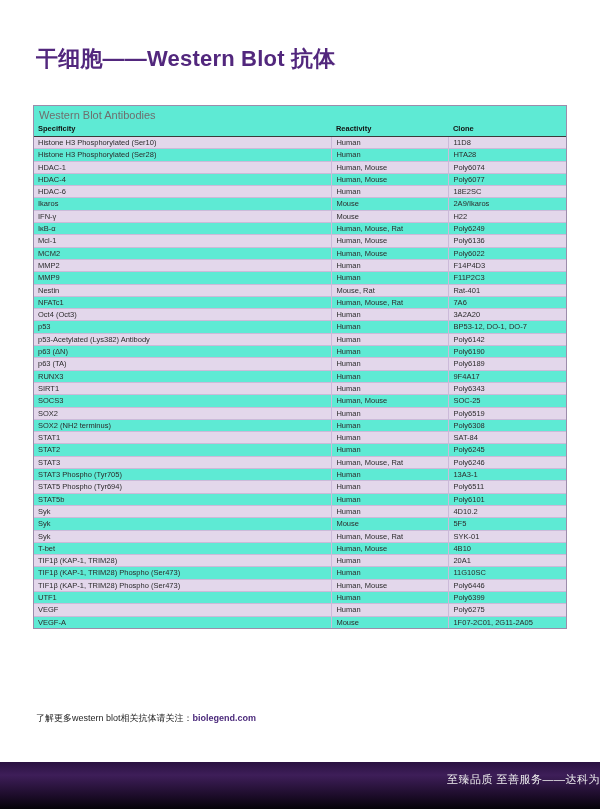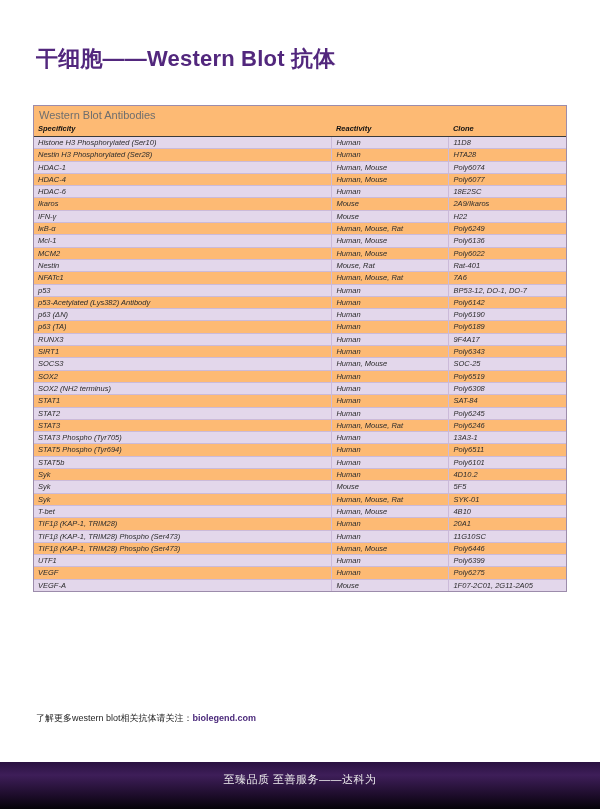--- a/index.html
+++ b/index.html
@@ -16,32 +16,31 @@
     margin:0;
     font-size:22px;
     font-weight:600;
     color:#52277d;
     letter-spacing:0.2px;
   }
   .table-box {
     position:absolute;
     left:33px; right:33px; top:105px;
     border:1px solid #9c8cab;
-    background:#fdba74;
+    background:#5eead4;
   }
   .table-title {
     font-size:11px;
     color:#6e6e6e;
     padding:3px 5px 2px 5px;
   }
   table.ab {
     width:100%;
     border-collapse:collapse;
     table-layout:fixed;
-    font-style:italic;
   }
   table.ab col.c1 { width:56%; }
   table.ab col.c2 { width:22%; }
   table.ab col.c3 { width:22%; }
   table.ab th {
     text-align:left;
     font-size:7.5px;
     font-weight:bold;
     color:#111;
     padding:1px 4px 3px 4px;
@@ -80,21 +79,21 @@
     position:absolute;
     left:36px; top:10px;
     font-size:11px;
     color:#efefef;
     margin-top:47px;
   }
   .footer .slogan {
     position:absolute;
     left:0; top:10px;
     width:100%;
-    text-align:center;
+    text-align:right;
     font-size:11px;
     color:#efefef;
     letter-spacing:0.5px;
   }
 </style>
 </head>
 <body>
 
 <div class="page">
 
@@ -115,21 +114,21 @@
           <th>Clone</th>
         </tr>
       </thead>
       <tbody>
           <tr>
             <td>Histone H3 Phosphorylated (Ser10)</td>
             <td>Human</td>
             <td>11D8</td>
           </tr>
           <tr>
-            <td>Nestin H3 Phosphorylated (Ser28)</td>
+            <td>Histone H3 Phosphorylated (Ser28)</td>
             <td>Human</td>
             <td>HTA28</td>
           </tr>
           <tr>
             <td>HDAC-1</td>
             <td>Human, Mouse</td>
             <td>Poly6074</td>
           </tr>
           <tr>
             <td>HDAC-4</td>
@@ -160,28 +159,43 @@
             <td>Mcl-1</td>
             <td>Human, Mouse</td>
             <td>Poly6136</td>
           </tr>
           <tr>
             <td>MCM2</td>
             <td>Human, Mouse</td>
             <td>Poly6022</td>
           </tr>
           <tr>
+            <td>MMP2</td>
+            <td>Human</td>
+            <td>F14P4D3</td>
+          </tr>
+          <tr>
+            <td>MMP9</td>
+            <td>Human</td>
+            <td>F11P2C3</td>
+          </tr>
+          <tr>
             <td>Nestin</td>
             <td>Mouse, Rat</td>
             <td>Rat-401</td>
           </tr>
           <tr>
             <td>NFATc1</td>
             <td>Human, Mouse, Rat</td>
             <td>7A6</td>
+          </tr>
+          <tr>
+            <td>Oct4 (Oct3)</td>
+            <td>Human</td>
+            <td>3A2A20</td>
           </tr>
           <tr>
             <td>p53</td>
             <td>Human</td>
             <td>BP53-12, DO-1, DO-7</td>
           </tr>
           <tr>
             <td>p53-Acetylated (Lys382) Antibody</td>
             <td>Human</td>
             <td>Poly6142</td>

